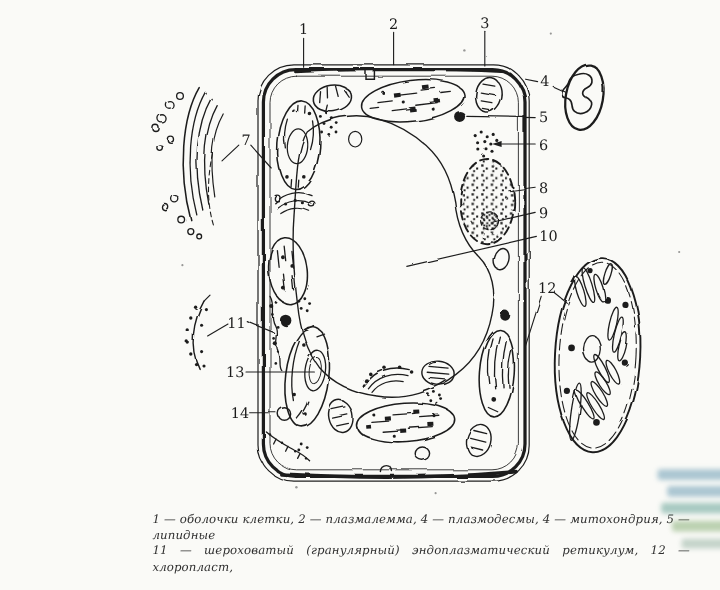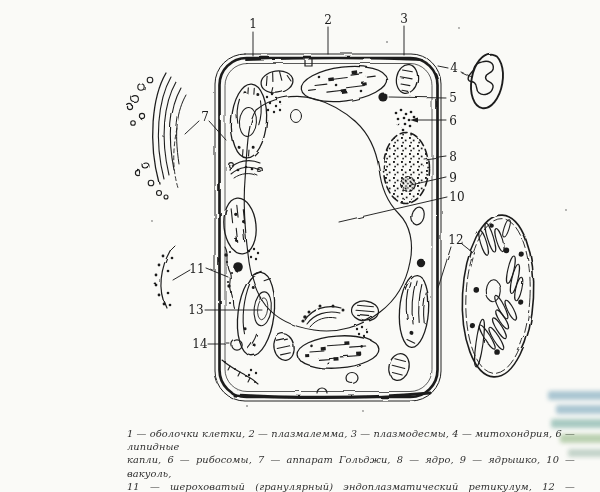--- a/index.html
+++ b/index.html
@@ -442,22 +442,21 @@
     <text class="lbl" x="453" y="182">9</text>
     <text class="lbl" x="457" y="201">10</text>
     <text class="lbl" x="197" y="273">11</text>
     <text class="lbl" x="456" y="244">12</text>
     <text class="lbl" x="196" y="314">13</text>
     <text class="lbl" x="200" y="348">14</text>
   </g>
 </svg>
 
   <div class="caption">
-    <div class="cap-line cap-just">1 — оболочки клетки, 2 — плазмалемма, 3 — плазмодесмы, 4 — митохондрия, 6 — липидные</div>
-    <div class="cap-line cap-just">капли, 6 — рибосомы, 7 — аппарат Гольджи, 8 — ядро, 9 — ядрышко, 10 — вакуоль,</div>
+    <div class="cap-line cap-just">1 — оболочки клетки, 2 — плазмалемма, 4 — плазмодесмы, 4 — митохондрия, 5 — липидные</div>
     <div class="cap-line cap-just">11 — шероховатый (гранулярный) эндоплазматический ретикулум, 12 — хлоропласт,</div>
 
   </div>
 
   <div class="bleed">
     <div class="b1"></div>
     <div class="b2"></div>
     <div class="b3"></div>
     <div class="b4"></div>
     <div class="b5"></div>

